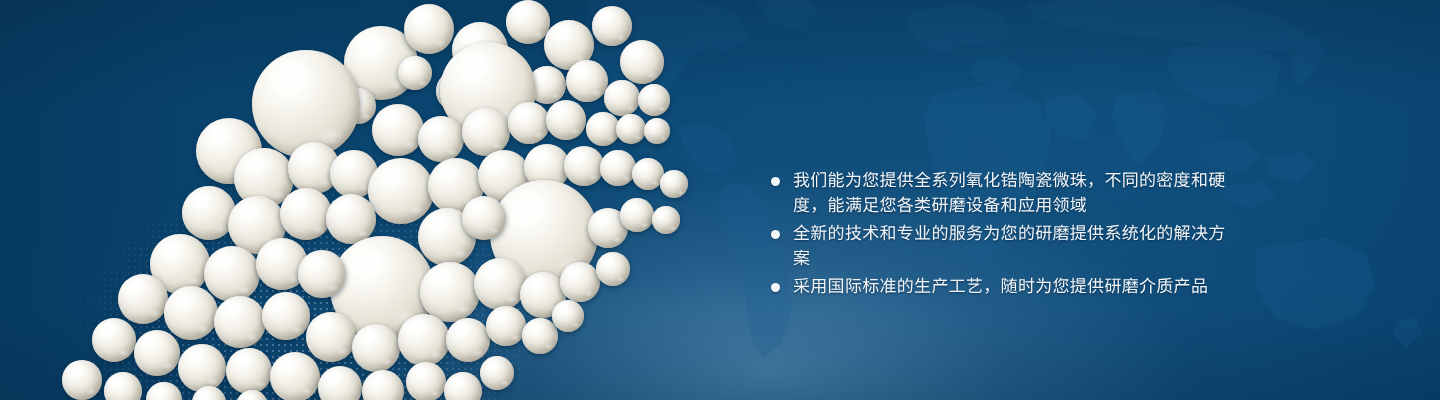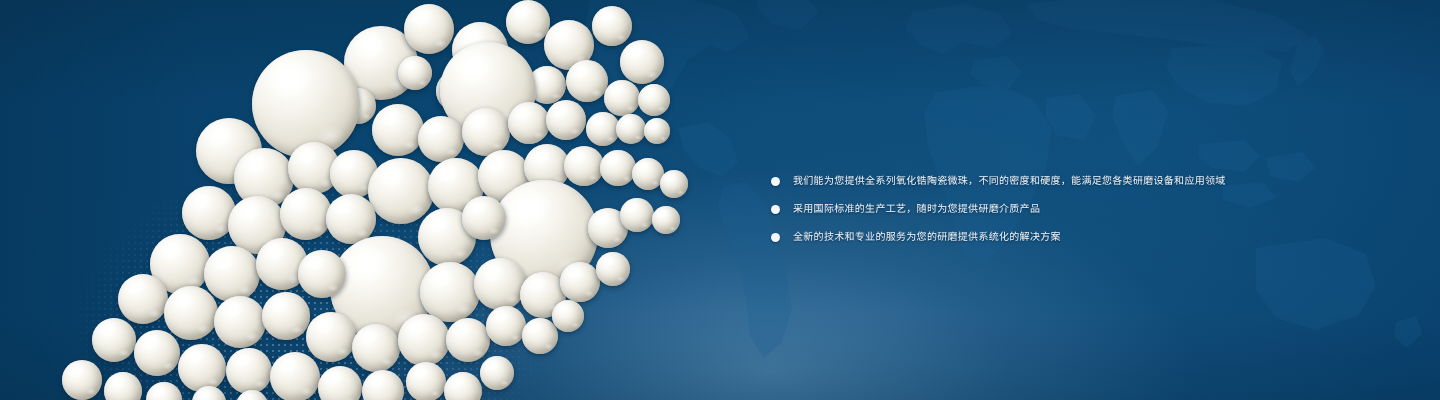--- a/index.html
+++ b/index.html
@@ -151,21 +151,21 @@
     top: 168px;
     margin: 0;
     padding: 0;
     list-style: none;
     width: 470px;
   }
   .bullet-item {
     position: relative;
     padding-left: 26px;
     margin-bottom: 3px;
-    font-size: 10px;
+    font-size: 17px;
     line-height: 25px;
     color: #f2f6fa;
     text-shadow: 0 1px 2px rgba(2,28,50,0.65);
     letter-spacing: 0.3px;
   }
   .bullet-dot {
     position: absolute;
     left: 4px;
     top: 9px;
     width: 9px;
@@ -326,24 +326,24 @@
 
     <ul class="bullet-list">
 
       <li class="bullet-item">
         <span class="bullet-dot"></span>
         <span class="bullet-text">我们能为您提供全系列氧化锆陶瓷微珠，不同的密度和硬度，能满足您各类研磨设备和应用领域</span>
       </li>
 
       <li class="bullet-item">
         <span class="bullet-dot"></span>
+        <span class="bullet-text">全新的技术和专业的服务为您的研磨提供系统化的解决方案</span>
+      </li>
+
+      <li class="bullet-item">
+        <span class="bullet-dot"></span>
         <span class="bullet-text">采用国际标准的生产工艺，随时为您提供研磨介质产品</span>
       </li>
 
-      <li class="bullet-item">
-        <span class="bullet-dot"></span>
-        <span class="bullet-text">全新的技术和专业的服务为您的研磨提供系统化的解决方案</span>
-      </li>
-
     </ul>
   </div>
 
 </div>
 
 </body></html>

